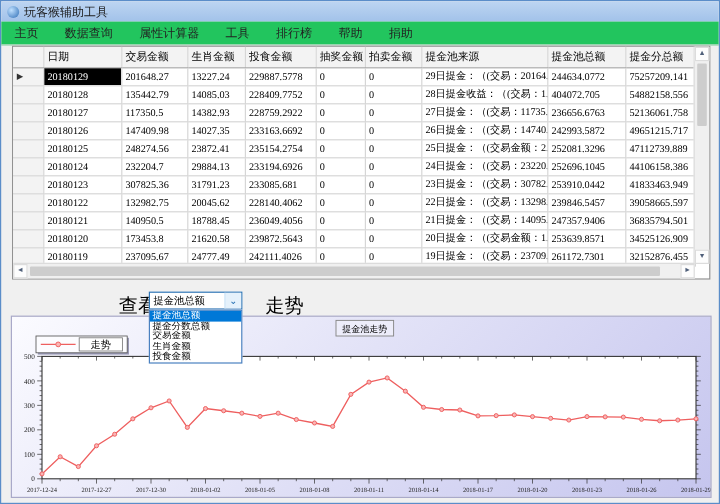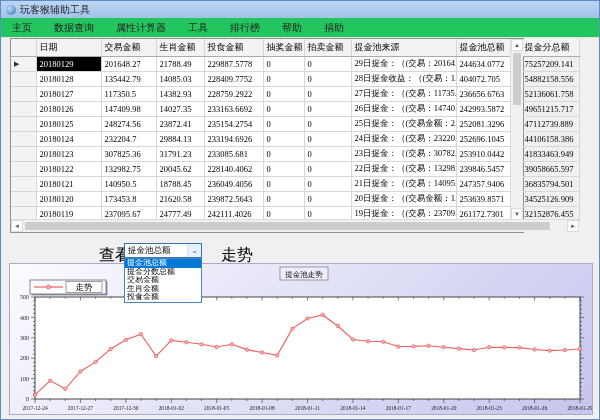--- a/index.html
+++ b/index.html
@@ -12,21 +12,21 @@
   .titlebar{position:absolute;left:0;top:0;right:0;height:17px;
     background:linear-gradient(#bdd5f2,#a2c2e9);display:flex;align-items:center;
     padding-left:5px;font-size:10px;color:#1c1c1c;}
   .app-icon{width:10px;height:10px;border-radius:50%;
     background:radial-gradient(circle at 35% 35%,#bfe0ff,#2d6db5);margin-right:4px;flex:0 0 auto;}
   
   .menubar{position:absolute;left:0;top:17px;right:0;height:19px;background:#22c55e;
     border-bottom:1px solid #e3e3e3;display:flex;align-items:center;font-size:10px;color:#222;}
   .menubar .mitem{padding:0 11px;height:100%;display:flex;align-items:center;cursor:default;}
   
-  .grid{position:absolute;left:9px;top:37px;width:514px;height:195px;background:#fff;
+  .grid{position:absolute;left:9px;top:37px;width:582px;height:195px;background:#fff;
     border:1px solid #919191;box-sizing:border-box;}
   table.dgv{border-collapse:collapse;table-layout:fixed;width:568px;font-size:8.5px;color:#000;}
   table.dgv th,table.dgv td{border-right:1px solid #d6d6d6;border-bottom:1px solid #d6d6d6;
     padding:0 0 0 3px;text-align:left;font-weight:normal;height:15px;overflow:hidden;
     white-space:nowrap;box-sizing:border-box;}
   table.dgv th{background:#f3f3f3;font-size:9px;height:17px;border-bottom:1px solid #ababab;}
   td.rowhdr{background:#f3f3f3;text-align:center;padding:0;font-size:7px;color:#333;}
   td.sel{background:#000000;color:#fff;}
   
   .vscroll{position:absolute;right:0;top:0;width:12px;height:181px;background:#f0f0f0;border-left:1px solid #dcdcdc;}
@@ -97,21 +97,21 @@
             <th>提金池来源</th>
             <th>提金池总额</th>
             <th>提金分总额</th>
           </tr>
         </thead>
       <tbody>
           <tr>
             <td class="rowhdr">▶</td>
             <td class="sel">20180129</td>
             <td>201648.27</td>
-            <td>21788.49</td>
+            <td>13227.24</td>
             <td>229887.5778</td>
             <td>0</td>
             <td>0</td>
             <td>29日提金：（(交易：20164...</td>
             <td>244634.0772</td>
             <td>75257209.141</td>
           </tr>
           <tr>
             <td class="rowhdr"></td>
             <td>20180128</td>

